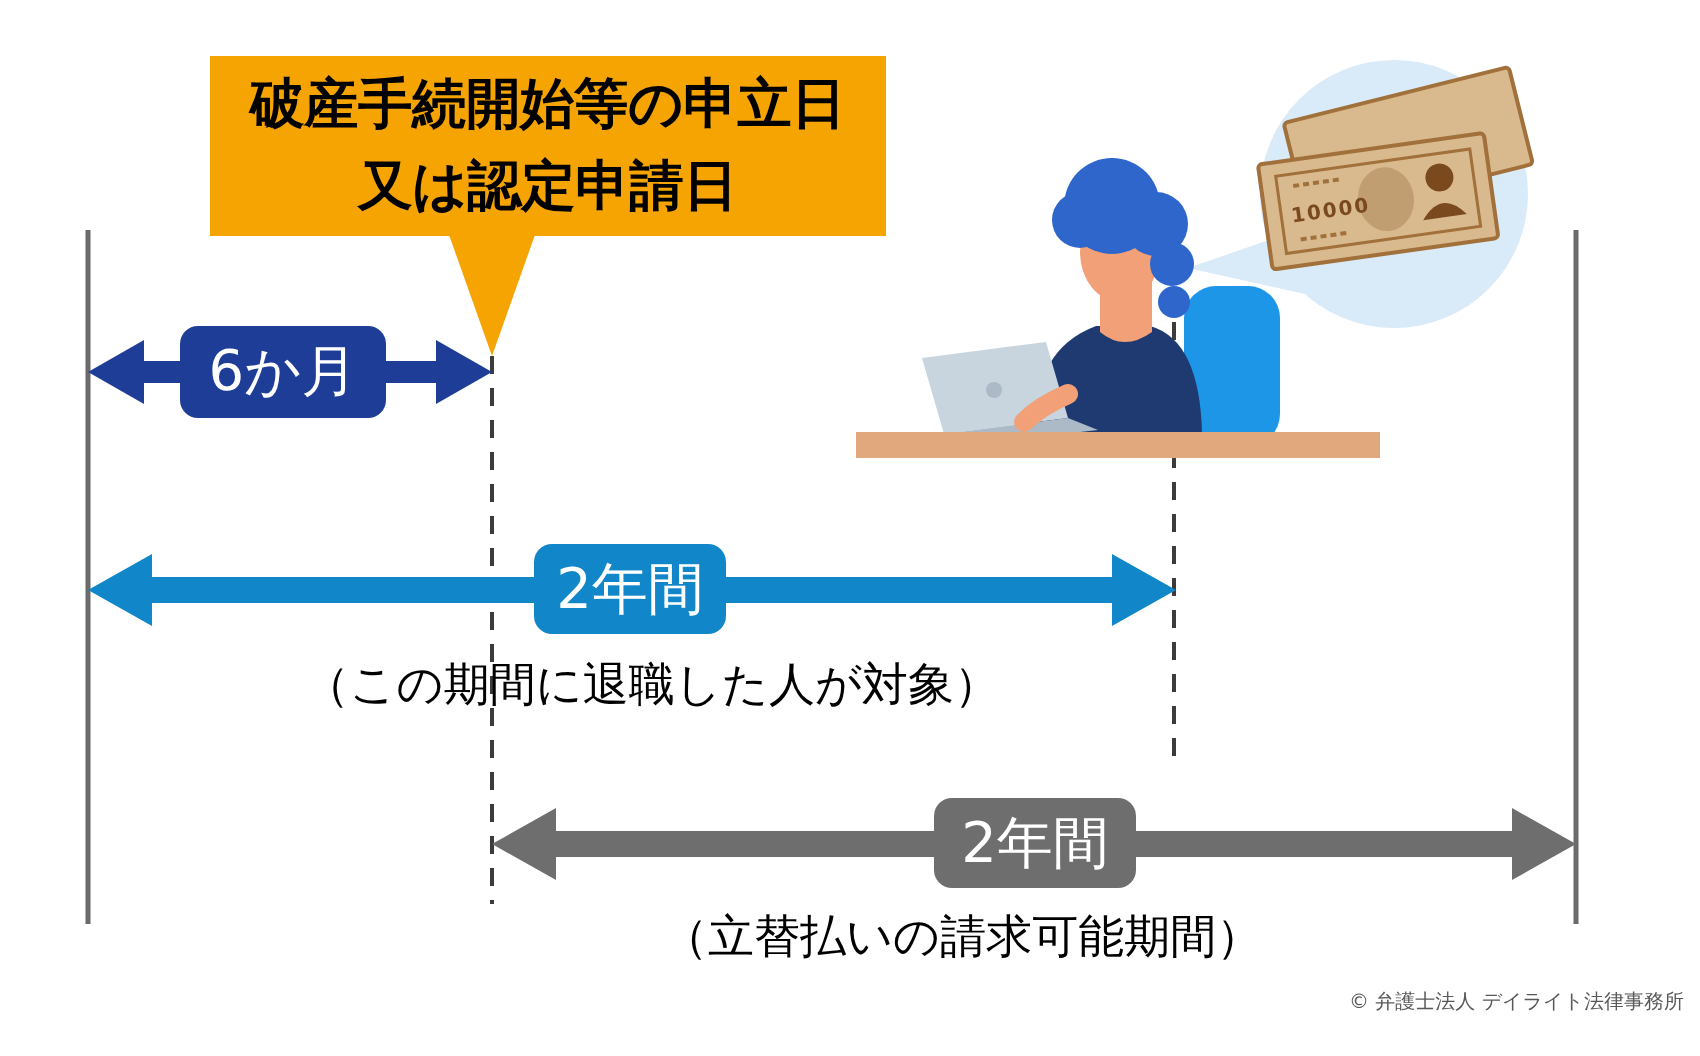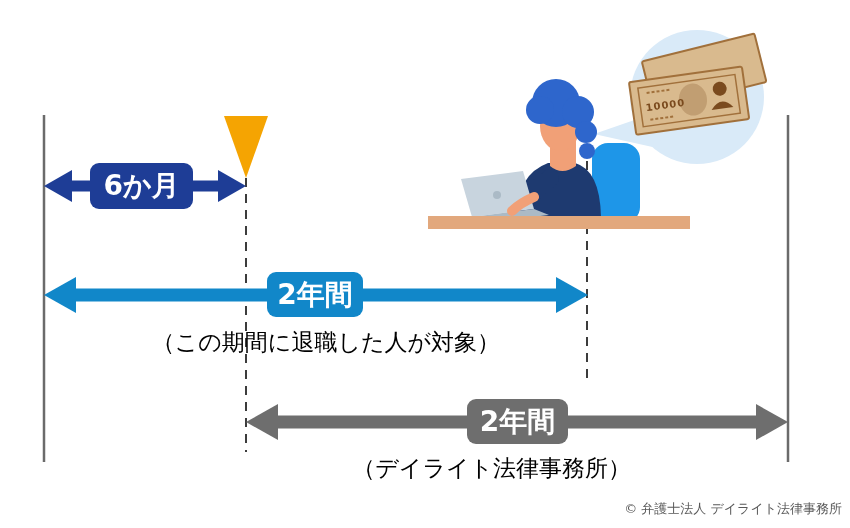--- a/index.html
+++ b/index.html
@@ -5,30 +5,30 @@
   html,body{margin:0;padding:0;background:#fff;}
   body{font-family:"DejaVu Sans","Liberation Sans",sans-serif;}
   #stage{position:relative;width:850px;height:528px;background:#fff;overflow:hidden;}
   #stage svg{position:absolute;left:0;top:0;}
   .abs{position:absolute;box-sizing:border-box;}
   
   .callout{left:105px;top:28px;width:338px;height:90px;background:var(--callout-bg);
            display:flex;flex-direction:column;justify-content:center;align-items:center;
            font-weight:bold;font-size:27px;line-height:41px;color:var(--text);text-align:center;}
   
-  .pill{color:#fff;font-size:28px;font-weight:700;border-radius:9px;
+  .pill{color:#fff;font-size:28px;font-weight:400;border-radius:9px;
         display:flex;align-items:center;justify-content:center;}
   .pill-navy{left:90px;top:163px;width:103px;height:46px;background:var(--navy);}
   .pill-blue{left:267px;top:272px;width:96px;height:45px;background:var(--blue);}
   .pill-gray{left:467px;top:399px;width:101px;height:45px;background:var(--gray);}
   
   .caption{font-size:23px;font-weight:500;color:var(--text);text-align:right;white-space:nowrap;}
   .caption1{left:120px;top:327px;width:380px;}
   .caption2{left:331px;top:453px;width:300px;}
-  .copyright{right:8px;bottom:10px;font-size:13px;color:var(--copyright);white-space:nowrap;}
+  .copyright{right:8px;bottom:20px;font-size:10px;color:var(--copyright);white-space:nowrap;}
   
   .f-navy{fill:var(--navy);} .s-navy{stroke:var(--navy);}
   .f-blue{fill:var(--blue);} .s-blue{stroke:var(--blue);}
   .f-gray{fill:var(--gray);} .s-gray{stroke:var(--gray);}
   .s-axis{stroke:var(--axis);} .s-dash{stroke:var(--dash);}
   .f-callout{fill:var(--callout-bg);}
   .f-bubble{fill:var(--bubble);}
   .f-chair{fill:var(--chair);} .f-hair{fill:var(--hair);}
   .f-skin{fill:var(--skin);} .s-skin{stroke:var(--skin);}
   .f-shirt{fill:var(--shirt);} .s-shirt{stroke:var(--shirt);}
@@ -105,22 +105,26 @@
       <polygon points="588,295 556,277 556,313" class="f-blue"></polygon>
     </g>
 
     <g>
       <line x1="268" y1="422" x2="766" y2="422" class="s-gray" stroke-width="13"></line>
       <polygon points="246,422 278,404 278,440" class="f-gray"></polygon>
       <polygon points="788,422 756,404 756,440" class="f-gray"></polygon>
     </g>
   </svg>
 
+  <div class="abs callout">
+    <div>破産手続開始等の申立日</div>
+    <div>又は認定申請日</div>
+  </div>
 
   <div class="abs pill pill-navy">6か月</div>
   <div class="abs pill pill-blue">2年間</div>
   <div class="abs pill pill-gray">2年間</div>
 
   <div class="abs caption caption1">（この期間に退職した人が対象）</div>
-  <div class="abs caption caption2">（デイライト法律事務所）</div>
+  <div class="abs caption caption2">（立替払いの請求可能期間）</div>
 
   <div class="abs copyright">© 弁護士法人 デイライト法律事務所</div>
 </div>
 
 </body></html>

